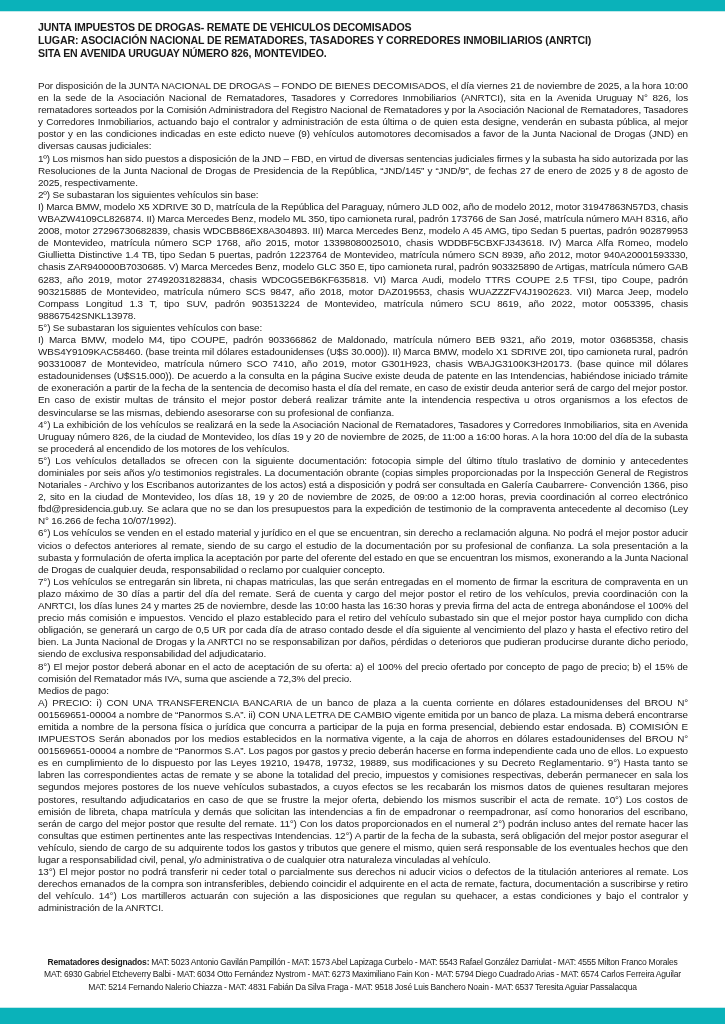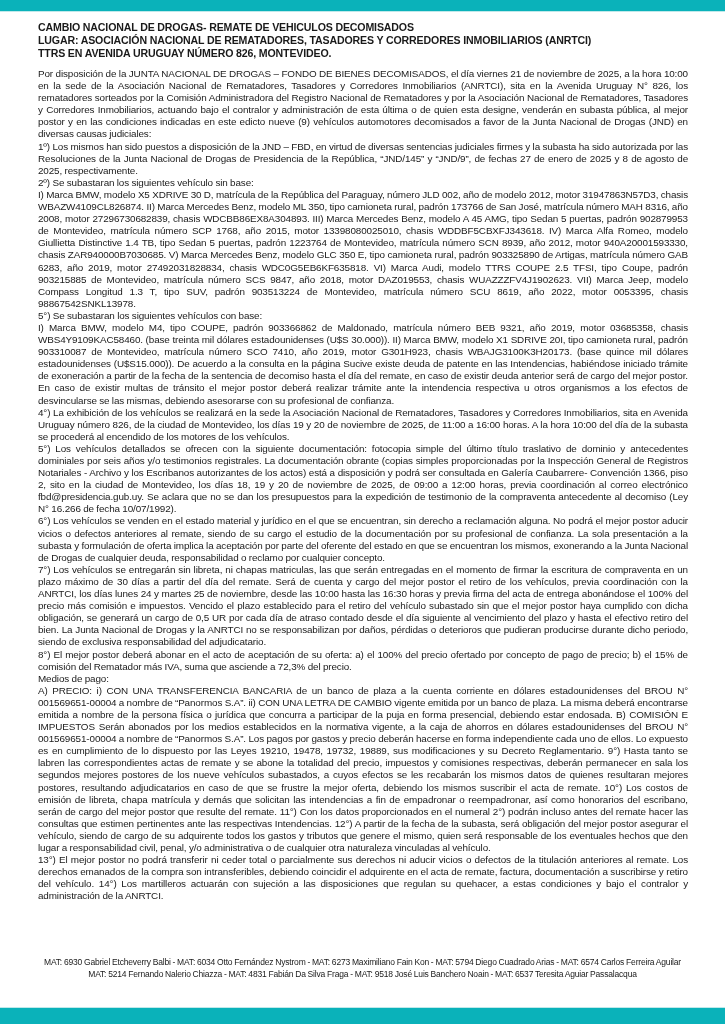--- a/index.html
+++ b/index.html
@@ -14,21 +14,21 @@
     color: #1a1a1a;
     -webkit-font-smoothing: antialiased;
   }
   .bar { position: absolute; left: 0; right: 0; background: #0ab2ba; }
   .bar-top { top: 0; height: 11px; border-bottom: 1px solid #bfe9ea; }
   .bar-bottom { bottom: 0; height: 16px; border-top: 1px solid #bfe9ea; }
   .content { position: absolute; top: 21px; left: 38px; right: 37px; }
   .doc-header { font-weight: bold; font-size: 10.6px; line-height: 13px; letter-spacing: -0.15px; }
   .doc-header div { white-space: nowrap; }
   .doc-body {
-    margin-top: 8px;
+    margin-top: 20px;
     font-size: 9.9px;
     line-height: 12.1px;
     letter-spacing: -0.12px;
     word-spacing: -0.2px;
     text-align: justify;
   }
   .doc-body p { margin: 0; }
   .doc-footer {
     position: absolute;
     top: 956px;
@@ -44,42 +44,43 @@
   .doc-footer .bold { font-weight: bold; }
 </style>
 </head>
 <body>
 
 <div class="page">
   <div class="bar bar-top"></div>
 
   <div class="content">
     <div class="doc-header">
-      <div>CAMBIO NACIONAL DE DROGAS- REMATE DE VEHICULOS DECOMISADOS</div>
+      <div>JUNTA IMPUESTOS DE DROGAS- REMATE DE VEHICULOS DECOMISADOS</div>
       <div>LUGAR: ASOCIACIÓN NACIONAL DE REMATADORES, TASADORES Y CORREDORES INMOBILIARIOS (ANRTCI)</div>
-      <div>TTRS EN AVENIDA URUGUAY NÚMERO 826, MONTEVIDEO.</div>
+      <div>SITA EN AVENIDA URUGUAY NÚMERO 826, MONTEVIDEO.</div>
     </div>
 
     <div class="doc-body">
       <p>Por disposición de la JUNTA NACIONAL DE DROGAS – FONDO DE BIENES DECOMISADOS, el día viernes 21 de noviembre de 2025, a la hora 10:00 en la sede de la Asociación Nacional de Rematadores, Tasadores y Corredores Inmobiliarios (ANRTCI), sita en la Avenida Uruguay N° 826, los rematadores sorteados por la Comisión Administradora del Registro Nacional de Rematadores y por la Asociación Nacional de Rematadores, Tasadores y Corredores Inmobiliarios, actuando bajo el contralor y administración de esta última o de quien esta designe, venderán en subasta pública, al mejor postor y en las condiciones indicadas en este edicto nueve (9) vehículos automotores decomisados a favor de la Junta Nacional de Drogas (JND) en diversas causas judiciales:</p>
       <p>1º) Los mismos han sido puestos a disposición de la JND – FBD, en virtud de diversas sentencias judiciales firmes y la subasta ha sido autorizada por las Resoluciones de la Junta Nacional de Drogas de Presidencia de la República, “JND/145” y “JND/9”, de fechas 27 de enero de 2025 y 8 de agosto de 2025, respectivamente.</p>
-      <p>2º) Se subastaran los siguientes vehículo sin base:</p>
+      <p>2º) Se subastaran los siguientes vehículos sin base:</p>
       <p>I) Marca BMW, modelo X5 XDRIVE 30 D, matrícula de la República del Paraguay, número JLD 002, año de modelo 2012, motor 31947863N57D3, chasis WBAZW4109CL826874. II) Marca Mercedes Benz, modelo ML 350, tipo camioneta rural, padrón 173766 de San José, matrícula número MAH 8316, año 2008, motor 27296730682839, chasis WDCBB86EX8A304893. III) Marca Mercedes Benz, modelo A 45 AMG, tipo Sedan 5 puertas, padrón 902879953 de Montevideo, matrícula número SCP 1768, año 2015, motor 13398080025010, chasis WDDBF5CBXFJ343618. IV) Marca Alfa Romeo, modelo Giullietta Distinctive 1.4 TB, tipo Sedan 5 puertas, padrón 1223764 de Montevideo, matrícula número SCN 8939, año 2012, motor 940A20001593330, chasis ZAR940000B7030685. V) Marca Mercedes Benz, modelo GLC 350 E, tipo camioneta rural, padrón 903325890 de Artigas, matrícula número GAB 6283, año 2019, motor 27492031828834, chasis WDC0G5EB6KF635818. VI) Marca Audi, modelo TTRS COUPE 2.5 TFSI, tipo Coupe, padrón 903215885 de Montevideo, matrícula número SCS 9847, año 2018, motor DAZ019553, chasis WUAZZZFV4J1902623. VII) Marca Jeep, modelo Compass Longitud 1.3 T, tipo SUV, padrón 903513224 de Montevideo, matrícula número SCU 8619, año 2022, motor 0053395, chasis 98867542SNKL13978.</p>
       <p>5°) Se subastaran los siguientes vehículos con base:</p>
       <p>I) Marca BMW, modelo M4, tipo COUPE, padrón 903366862 de Maldonado, matrícula número BEB 9321, año 2019, motor 03685358, chasis WBS4Y9109KAC58460. (base treinta mil dólares estadounidenses (U$S 30.000)). II) Marca BMW, modelo X1 SDRIVE 20I, tipo camioneta rural, padrón 903310087 de Montevideo, matrícula número SCO 7410, año 2019, motor G301H923, chasis WBAJG3100K3H20173. (base quince mil dólares estadounidenses (U$S15.000)). De acuerdo a la consulta en la página Sucive existe deuda de patente en las Intendencias, habiéndose iniciado trámite de exoneración a partir de la fecha de la sentencia de decomiso hasta el día del remate, en caso de existir deuda anterior será de cargo del mejor postor. En caso de existir multas de tránsito el mejor postor deberá realizar trámite ante la intendencia respectiva u otros organismos a los efectos de desvincularse se las mismas, debiendo asesorarse con su profesional de confianza.</p>
       <p>4°) La exhibición de los vehículos se realizará en la sede la Asociación Nacional de Rematadores, Tasadores y Corredores Inmobiliarios, sita en Avenida Uruguay número 826, de la ciudad de Montevideo, los días 19 y 20 de noviembre de 2025, de 11:00 a 16:00 horas. A la hora 10:00 del día de la subasta se procederá al encendido de los motores de los vehículos.</p>
       <p>5°) Los vehículos detallados se ofrecen con la siguiente documentación: fotocopia simple del último título traslativo de dominio y antecedentes dominiales por seis años y/o testimonios registrales. La documentación obrante (copias simples proporcionadas por la Inspección General de Registros Notariales - Archivo y los Escribanos autorizantes de los actos) está a disposición y podrá ser consultada en Galería Caubarrere- Convención 1366, piso 2, sito en la ciudad de Montevideo, los días 18, 19 y 20 de noviembre de 2025, de 09:00 a 12:00 horas, previa coordinación al correo electrónico fbd@presidencia.gub.uy. Se aclara que no se dan los presupuestos para la expedición de testimonio de la compraventa antecedente al decomiso (Ley N° 16.266 de fecha 10/07/1992).</p>
       <p>6°) Los vehículos se venden en el estado material y jurídico en el que se encuentran, sin derecho a reclamación alguna. No podrá el mejor postor aducir vicios o defectos anteriores al remate, siendo de su cargo el estudio de la documentación por su profesional de confianza. La sola presentación a la subasta y formulación de oferta implica la aceptación por parte del oferente del estado en que se encuentran los mismos, exonerando a la Junta Nacional de Drogas de cualquier deuda, responsabilidad o reclamo por cualquier concepto.</p>
       <p>7°) Los vehículos se entregarán sin libreta, ni chapas matriculas, las que serán entregadas en el momento de firmar la escritura de compraventa en un plazo máximo de 30 días a partir del día del remate. Será de cuenta y cargo del mejor postor el retiro de los vehículos, previa coordinación con la ANRTCI, los días lunes 24 y martes 25 de noviembre, desde las 10:00 hasta las 16:30 horas y previa firma del acta de entrega abonándose el 100% del precio más comisión e impuestos. Vencido el plazo establecido para el retiro del vehículo subastado sin que el mejor postor haya cumplido con dicha obligación, se generará un cargo de 0,5 UR por cada día de atraso contado desde el día siguiente al vencimiento del plazo y hasta el efectivo retiro del bien. La Junta Nacional de Drogas y la ANRTCI no se responsabilizan por daños, pérdidas o deterioros que pudieran producirse durante dicho periodo, siendo de exclusiva responsabilidad del adjudicatario.</p>
       <p>8°) El mejor postor deberá abonar en el acto de aceptación de su oferta: a) el 100% del precio ofertado por concepto de pago de precio; b) el 15% de comisión del Rematador más IVA, suma que asciende a 72,3% del precio.</p>
       <p>Medios de pago:</p>
       <p>A) PRECIO: i) CON UNA TRANSFERENCIA BANCARIA de un banco de plaza a la cuenta corriente en dólares estadounidenses del BROU N° 001569651-00004 a nombre de “Panormos S.A”. ii) CON UNA LETRA DE CAMBIO vigente emitida por un banco de plaza. La misma deberá encontrarse emitida a nombre de la persona física o jurídica que concurra a participar de la puja en forma presencial, debiendo estar endosada. B) COMISIÓN E IMPUESTOS Serán abonados por los medios establecidos en la normativa vigente, a la caja de ahorros en dólares estadounidenses del BROU N° 001569651-00004 a nombre de “Panormos S.A”. Los pagos por gastos y precio deberán hacerse en forma independiente cada uno de ellos. Lo expuesto es en cumplimiento de lo dispuesto por las Leyes 19210, 19478, 19732, 19889, sus modificaciones y su Decreto Reglamentario. 9°) Hasta tanto se labren las correspondientes actas de remate y se abone la totalidad del precio, impuestos y comisiones respectivas, deberán permanecer en sala los segundos mejores postores de los nueve vehículos subastados, a cuyos efectos se les recabarán los mismos datos de quienes resultaran mejores postores, resultando adjudicatarios en caso de que se frustre la mejor oferta, debiendo los mismos suscribir el acta de remate. 10°) Los costos de emisión de libreta, chapa matrícula y demás que solicitan las intendencias a fin de empadronar o reempadronar, así como honorarios del escribano, serán de cargo del mejor postor que resulte del remate. 11°) Con los datos proporcionados en el numeral 2°) podrán incluso antes del remate hacer las consultas que estimen pertinentes ante las respectivas Intendencias. 12°) A partir de la fecha de la subasta, será obligación del mejor postor asegurar el vehículo, siendo de cargo de su adquirente todos los gastos y tributos que genere el mismo, quien será responsable de los eventuales hechos que den lugar a responsabilidad civil, penal, y/o administrativa o de cualquier otra naturaleza vinculadas al vehículo.</p>
       <p>13°) El mejor postor no podrá transferir ni ceder total o parcialmente sus derechos ni aducir vicios o defectos de la titulación anteriores al remate. Los derechos emanados de la compra son intransferibles, debiendo coincidir el adquirente en el acta de remate, factura, documentación a suscribirse y retiro del vehículo. 14°) Los martilleros actuarán con sujeción a las disposiciones que regulan su quehacer, a estas condiciones y bajo el contralor y administración de la ANRTCI.</p>
     </div>
   </div>
 
   <div class="doc-footer">
+    <div><span class="bold">Rematadores designados:</span> <span>MAT: 5023 Antonio Gavilán Pampillón - MAT: 1573 Abel Lapizaga Curbelo - MAT: 5543 Rafael González Darriulat - MAT: 4555 Milton Franco Morales</span></div>
     <div>MAT: 6930 Gabriel Etcheverry Balbi - MAT: 6034 Otto Fernández Nystrom - MAT: 6273 Maximiliano Fain Kon - MAT: 5794 Diego Cuadrado Arias - MAT: 6574 Carlos Ferreira Aguilar</div>
     <div>MAT: 5214 Fernando Nalerio Chiazza - MAT: 4831 Fabián Da Silva Fraga - MAT: 9518 José Luis Banchero Noain - MAT: 6537 Teresita Aguiar Passalacqua</div>
   </div>
 
   <div class="bar bar-bottom"></div>
 </div>
 
 </body></html>

